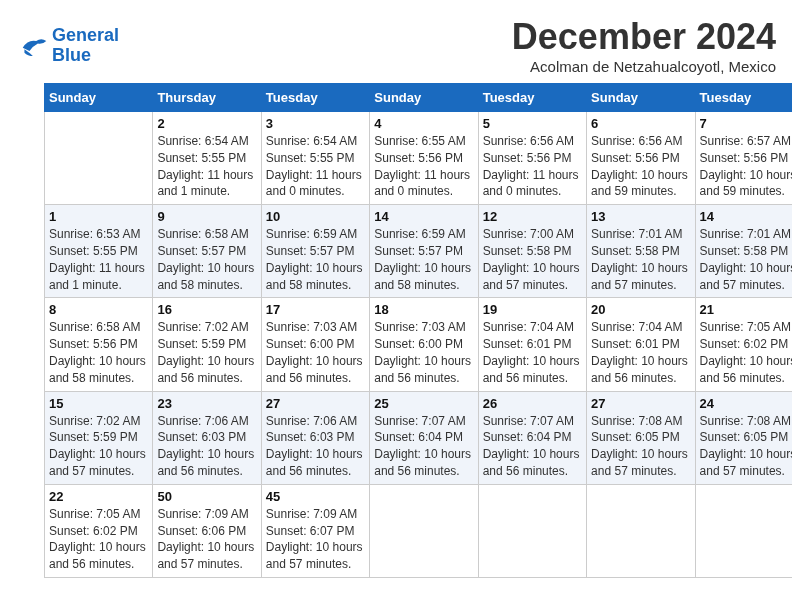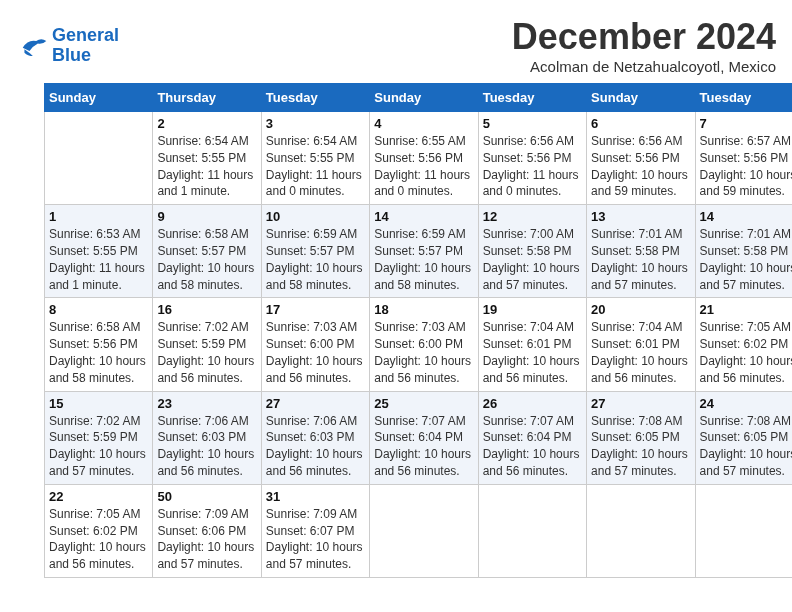--- a/index.html
+++ b/index.html
@@ -359,21 +359,21 @@
   </td>
         <td>
     <div class="day-number">50</div>
     <div class="day-info">
       Sunrise: 7:09 AM<br>
       Sunset: 6:06 PM<br>
       Daylight: 10 hours and 57 minutes.
     </div>
   </td>
         <td>
-    <div class="day-number">31</div>
+    <div class="day-number">45</div>
     <div class="day-info">
       Sunrise: 7:09 AM<br>
       Sunset: 6:07 PM<br>
       Daylight: 10 hours and 57 minutes.
     </div>
   </td>
         <td class="empty-cell"></td>
         <td class="empty-cell"></td>
         <td class="empty-cell"></td>
         <td class="empty-cell"></td>

